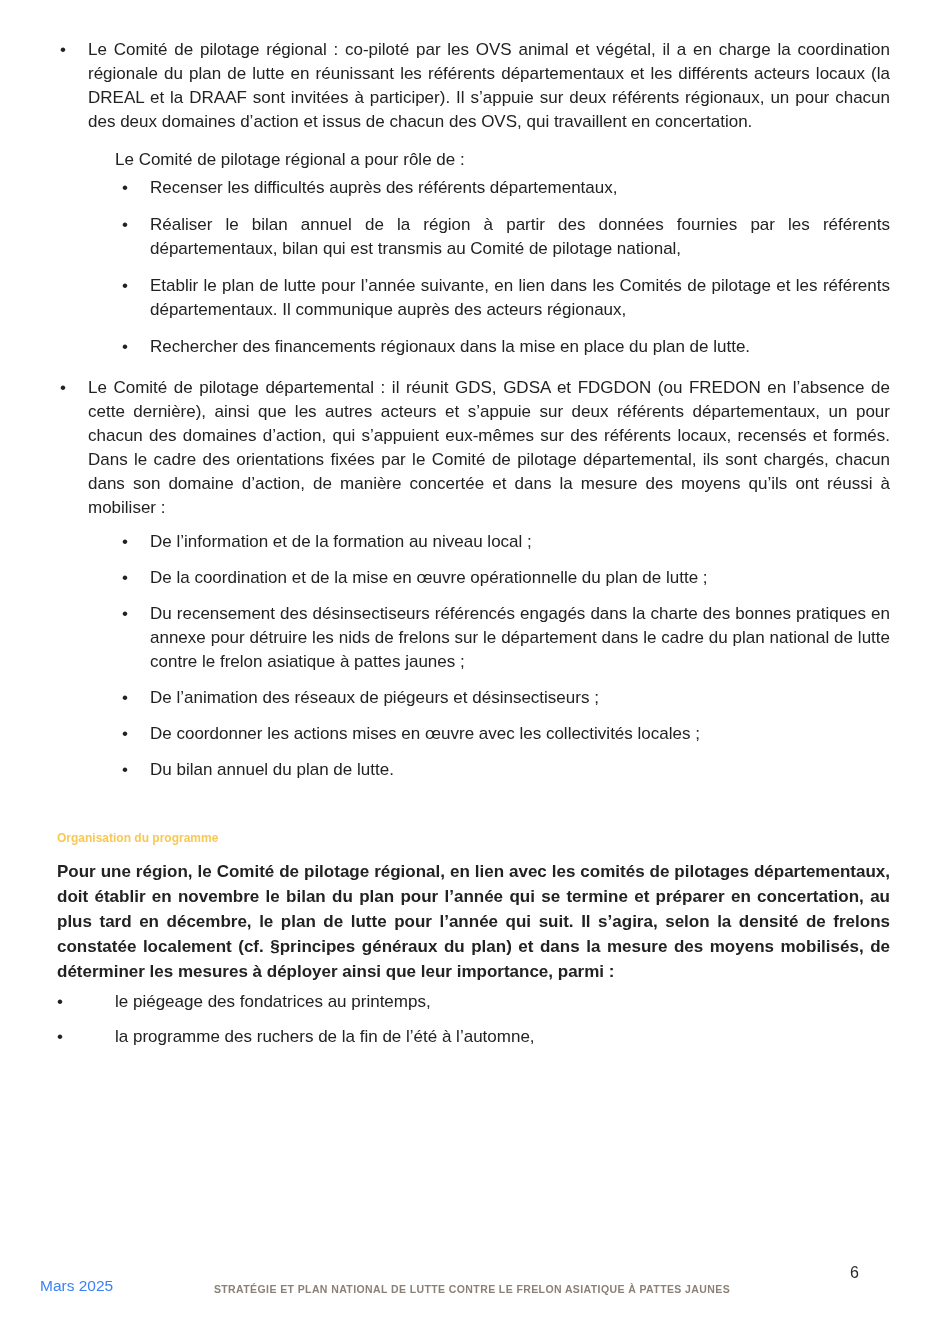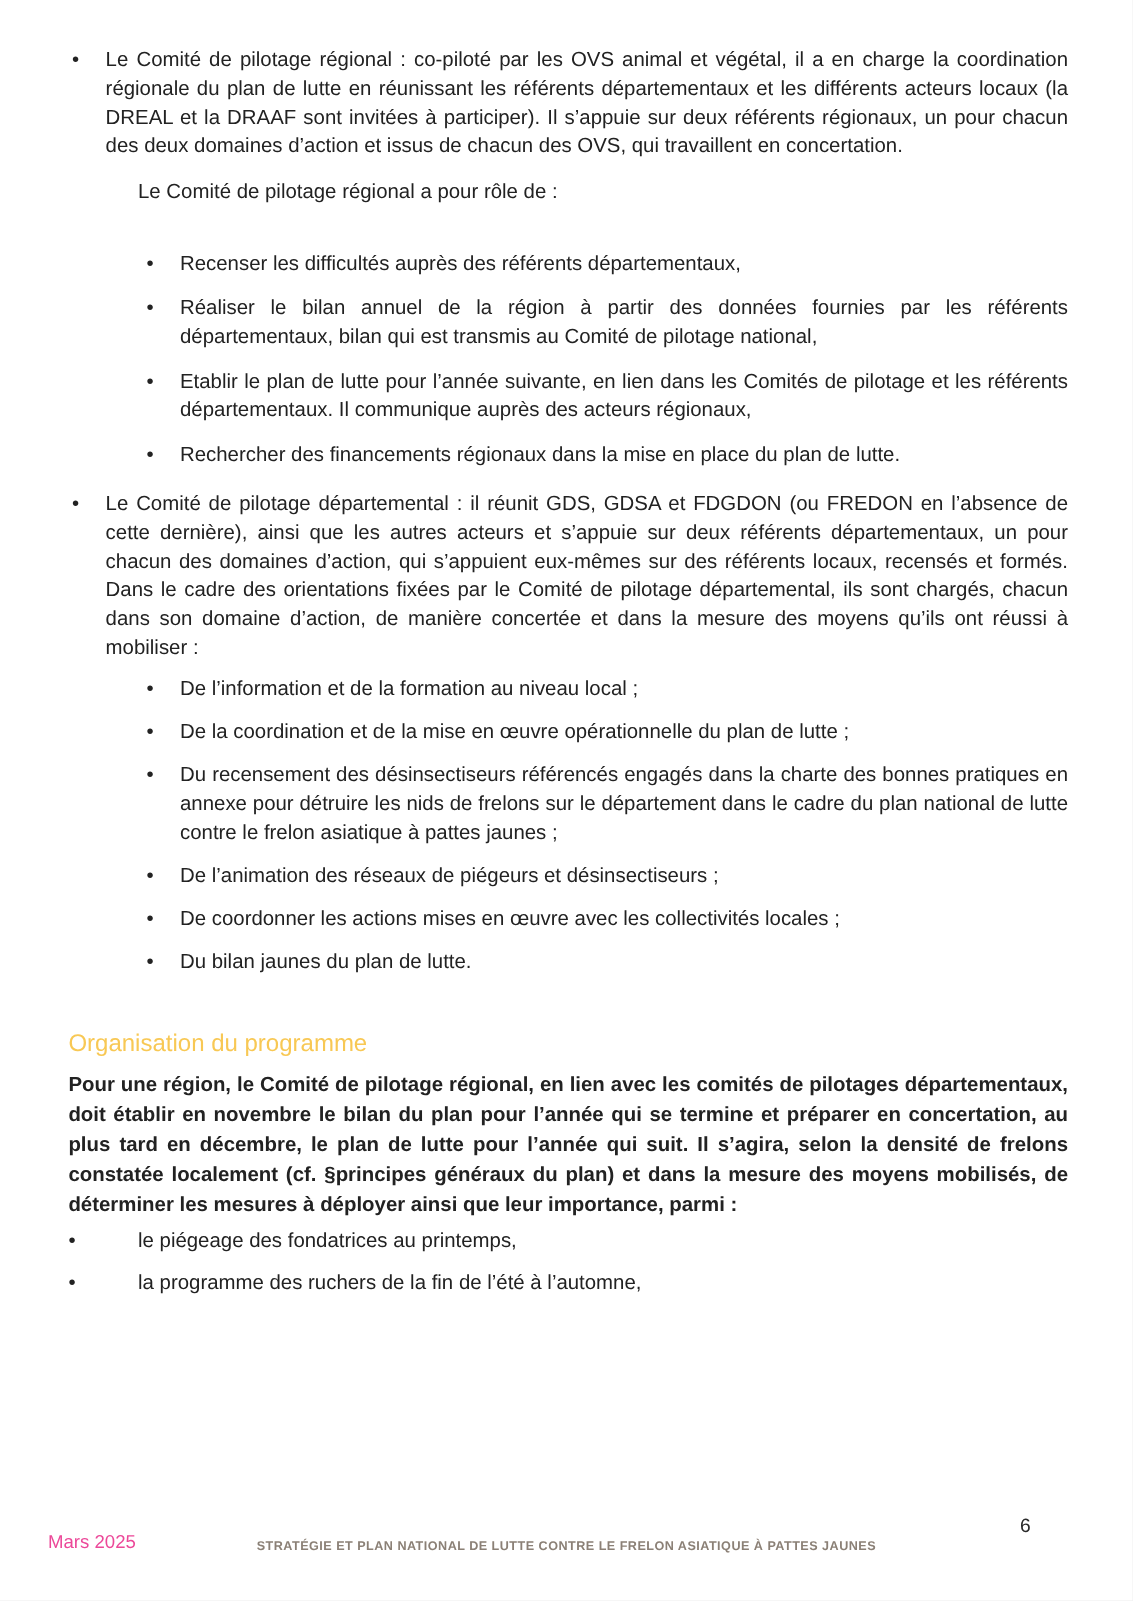--- a/index.html
+++ b/index.html
@@ -32,44 +32,44 @@
   }
   .l1-item .bullet {
     position: absolute;
     left: 3px;
     top: 0;
   }
   .lead { font-weight: normal; }
 
   
   .sub-intro {
-    margin: 0 0 36px 58px;
+    margin: 0 0 4px 58px;
   }
 
   
   .l2-item {
     position: relative;
     padding-left: 93px;
     margin-bottom: 13px;
   }
   .l2-item .bullet {
     position: absolute;
     left: 65px;
     top: 0;
   }
   .l2-list { margin-bottom: 0; }
   .dep-list .l2-item { margin-bottom: 12px; }
 
   
   .section-heading {
     margin-top: 44px;
     margin-bottom: 9px;
-    font-size: 20px;
+    font-size: 12px;
     line-height: 24px;
-    font-weight: normal;
+    font-weight: bold;
     color: #F8C854;
   }
 
   .org-paragraph {
     line-height: 25px;
     margin-bottom: 6px;
     font-weight: bold;
   }
 
   
@@ -84,21 +84,21 @@
     top: 0;
   }
   .closing-line { margin-top: 12px; }
 
   
   .footer-date {
     position: absolute;
     left: 40px;
     top: 1277px;
     font-size: 15.5px;
-    color: #ec4899;
+    color: #3b82f6;
   }
   .footer-doc-title {
     position: absolute;
     left: 0;
     right: 0;
     top: 1283px;
     text-align: center;
     font-size: 10.5px;
     font-weight: bold;
     letter-spacing: 0.4px;
@@ -165,21 +165,21 @@
       <div class="l2-item">
         <span class="bullet">•</span>
         <p class="just">De l’animation des réseaux de piégeurs et désinsectiseurs ;</p>
       </div>
       <div class="l2-item">
         <span class="bullet">•</span>
         <p class="just">De coordonner les actions mises en œuvre avec les collectivités locales ;</p>
       </div>
       <div class="l2-item">
         <span class="bullet">•</span>
-        <p class="just">Du bilan jaunes du plan de lutte.</p>
+        <p class="just">Du bilan annuel du plan de lutte.</p>
       </div>
     </div>
 
     <h2 class="section-heading">Organisation du programme</h2>
 
     <p class="just org-paragraph">Pour une région, le Comité de pilotage régional, en lien avec les comités de pilotages départementaux, doit établir en novembre le bilan du plan pour l’année qui se termine et préparer en concertation, au plus tard en décembre, le plan de lutte pour l’année qui suit. Il s’agira, selon la densité de frelons constatée localement (cf. §principes généraux du plan) et dans la mesure des moyens mobilisés, de déterminer les mesures à déployer ainsi que leur importance, parmi :</p>
 
     <div>
       <div class="tab-item">
         <span class="bullet">•</span>

